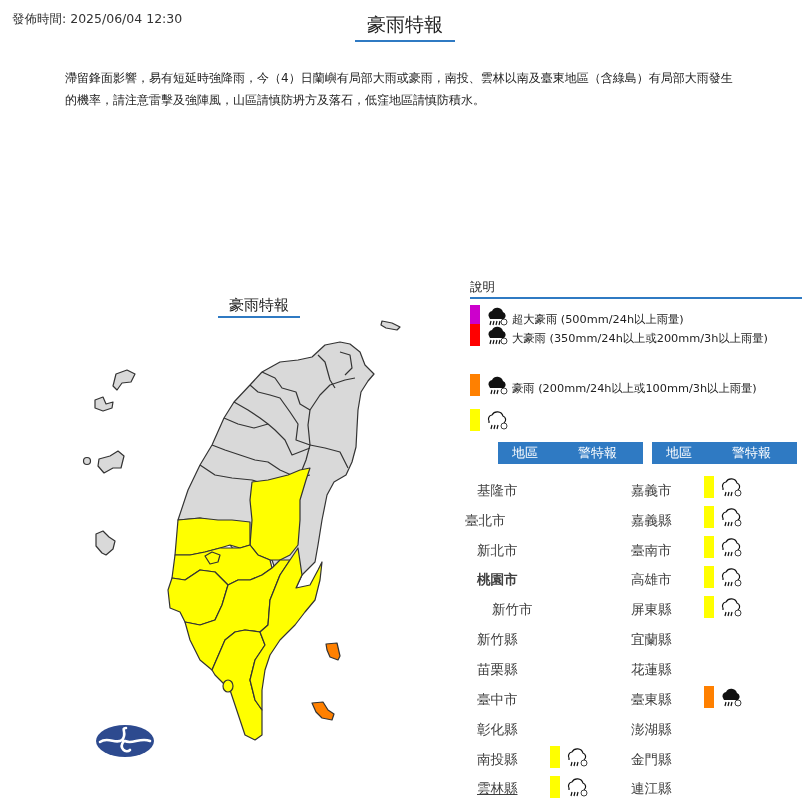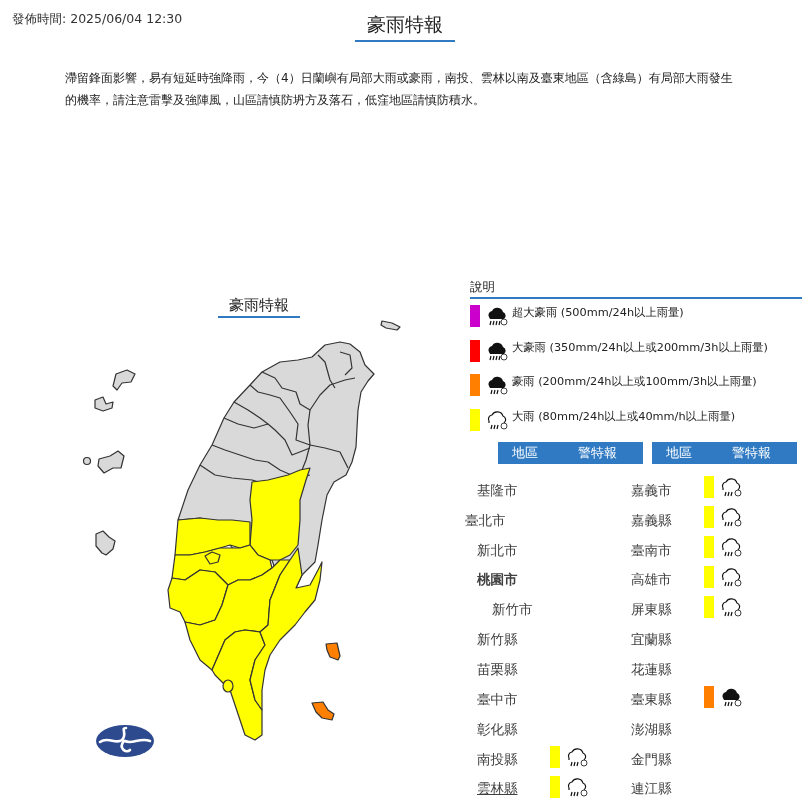--- a/index.html
+++ b/index.html
@@ -7,21 +7,21 @@
          font-family:"DejaVu Sans", "Liberation Sans", sans-serif; color:#222; }
   .issue-time { position:absolute; left:12px; top:11px; font-size:12.5px; color:#333; }
   .main-title { position:absolute; left:355px; top:12px; width:100px; text-align:center;
                 font-size:19px; color:#222; padding-bottom:2px; border-bottom:2px solid #2f7ac3; }
   .desc { position:absolute; left:65px; top:67px; width:670px; font-size:12px; line-height:22px; color:#222; }
   .map-title { position:absolute; left:218px; top:296px; width:82px; text-align:center;
                font-size:15px; color:#222; border-bottom:2px solid #2f7ac3; padding-bottom:1px; }
   svg.map { position:absolute; left:0; top:0; }
   .legend-head { position:absolute; left:470px; top:279px; width:332px; font-size:12.5px; color:#222;
                  border-bottom:2px solid #2f7ac3; padding-bottom:1px; }
-  .legend-row { position:absolute; left:470px; height:22px; display:flex; align-items:flex-start; font-size:11.3px; color:#222; }
+  .legend-row { position:absolute; left:470px; height:22px; display:flex; align-items:flex-end; font-size:11.3px; color:#222; }
   .swatch { width:10px; height:22px; margin-right:5px; }
   .ico { width:24px; height:22px; margin-right:3px; }
   .th { position:absolute; top:442px; height:22px; background:#2f7ac3; color:#fff; font-size:13px; display:flex; align-items:center;margin-left:28px; }
   .th span { position:absolute; }
   .cell { position:absolute; font-size:13.5px; color:#404040; height:22px; line-height:22px; }
   .warn { position:absolute; width:10px; height:22px; }
   .wicon { position:absolute; width:24px; height:22px; }
 </style>
 </head>
 <body>
@@ -90,21 +90,21 @@
 
 <div class="legend-row" style="top:305px;">
   <div class="swatch" style="background:#cc00cc"></div>
   <svg class="ico" viewBox="0 0 24 22">
     <path d="M4,12 A4,4 0 0 1 7,6 A6,6 0 0 1 18,7 A4,4 0 0 1 19,14 L5,14 Z" fill="#111"></path>
     <path d="M6,16 l-1,4 M9,16 l-1,4 M12,16 l-1,4 M15,16 l-1,4" stroke="#111" stroke-width="1.2"></path>
     <circle cx="19" cy="17" r="3" fill="#fff" stroke="#111" stroke-width="0.8"></circle>
   </svg>
   <span>超大豪雨 (500mm/24h以上雨量)</span>
 </div>
-<div class="legend-row" style="top:340px;">
+<div class="legend-row" style="top:324px;">
   <div class="swatch" style="background:#ff0000"></div>
   <svg class="ico" viewBox="0 0 24 22">
     <path d="M4,12 A4,4 0 0 1 7,6 A6,6 0 0 1 18,7 A4,4 0 0 1 19,14 L5,14 Z" fill="#111"></path>
     <path d="M6,16 l-1,4 M9,16 l-1,4 M12,16 l-1,4 M15,16 l-1,4" stroke="#111" stroke-width="1.2"></path>
     <circle cx="19" cy="17" r="3" fill="#fff" stroke="#111" stroke-width="0.8"></circle>
   </svg>
   <span>大豪雨 (350mm/24h以上或200mm/3h以上雨量)</span>
 </div>
 <div class="legend-row" style="top:374px;">
   <div class="swatch" style="background:#ff8000"></div>
@@ -116,21 +116,20 @@
   <span>豪雨 (200mm/24h以上或100mm/3h以上雨量)</span>
 </div>
 <div class="legend-row" style="top:409px;">
   <div class="swatch" style="background:#ffff00"></div>
   <svg class="ico" viewBox="0 0 24 22">
     <path d="M4,12 A4,4 0 0 1 7,6 A6,6 0 0 1 18,7 A4,4 0 0 1 19,14" fill="none" stroke="#111" stroke-width="1.2"></path>
     <path d="M4,12 L4,14" stroke="#111" stroke-width="1.2"></path>
     <path d="M7,16 l-1,4 M10,16 l-1,4 M13,16 l-1,4" stroke="#111" stroke-width="1.2"></path>
     <circle cx="19" cy="17" r="3" fill="#fff" stroke="#111" stroke-width="0.8"></circle>
   </svg>
-  <span>大雨 (80mm/24h以上或40mm/h以上雨量)</span>
 </div>
 
 <div class="th" style="left:470px; width:145px;">
   <span style="left:14px;">地區</span>
   <span style="left:80px;">警特報</span>
 </div>
 <div class="th" style="left:624px; width:145px;">
   <span style="left:14px;">地區</span>
   <span style="left:80px;">警特報</span>
 </div>

